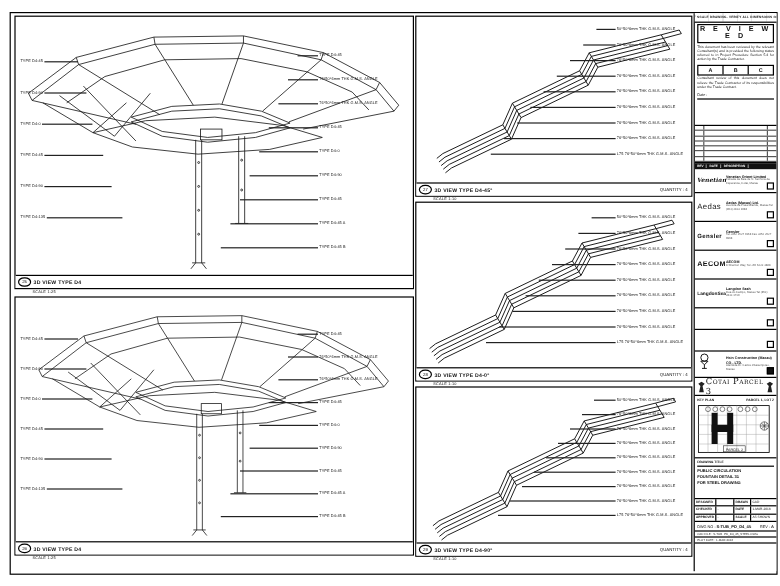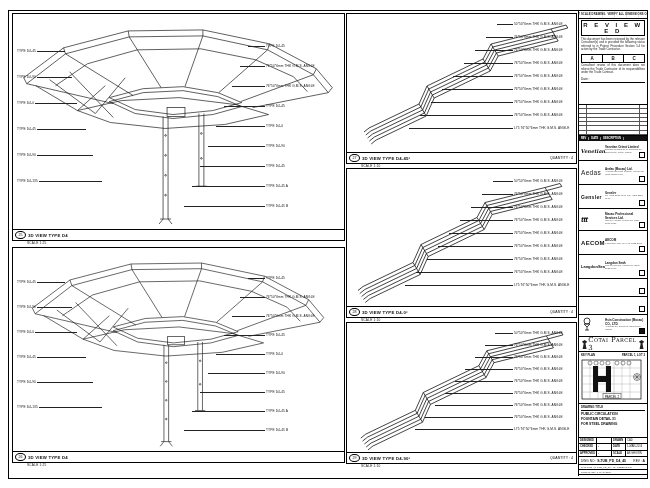--- a/index.html
+++ b/index.html
@@ -503,28 +503,20 @@
       <div class="cbox"></div>
     </div>
     <div class="crow" style="height:24px">
       <div class="clogo lg-gensler">Gensler</div>
       <div class="cinfo">
           <div class="cname">Gensler</div>
         <div class="caddr">Tel +852 2527 0168  Fax +852 2527 0968</div>
         </div>
       <div class="cbox"></div>
     </div>
-    <div class="crow" style="height:22px">
-      <div class="clogo lg-ttt">ttt</div>
-      <div class="cinfo">
-          <div class="cname">Macau Professional Services Ltd.</div>
-        <div class="caddr">Rua de Xangai, Macau  Tel (853) 2878 1836</div>
-        </div>
-      <div class="cbox"></div>
-    </div>
     <div class="crow" style="height:24px">
       <div class="clogo lg-aecom">AECOM</div>
       <div class="cinfo">
           <div class="cname">AECOM</div>
         <div class="caddr">8 Shenton Way, Tel +65 6222 3888</div>
         </div>
       <div class="cbox"></div>
     </div>
     <div class="crow" style="height:24px">
       <div class="clogo lg-langdon">LangdonSeah</div>

